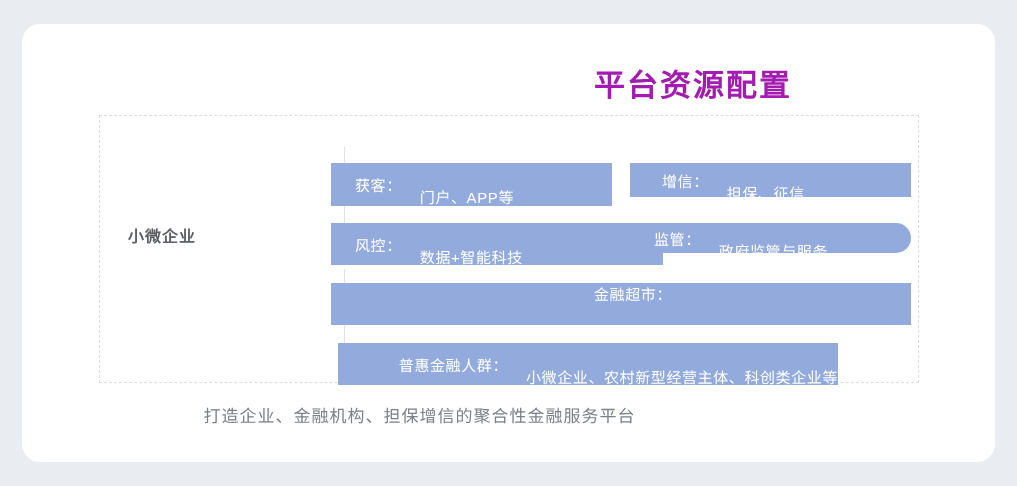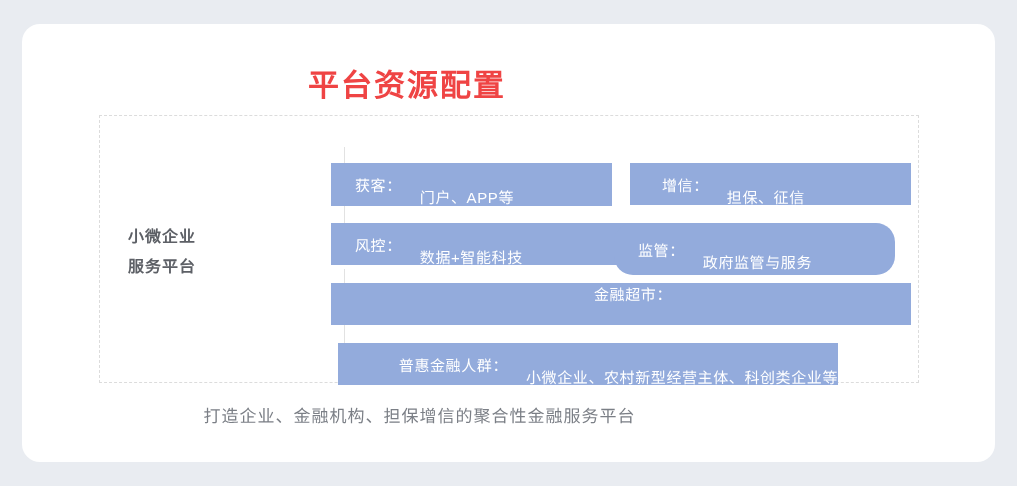--- a/index.html
+++ b/index.html
@@ -24,24 +24,24 @@
     background: #ffffff;
     border-radius: 18px;
     box-sizing: border-box;
   }
 
   .slide-title {
     position: absolute;
     left: 0;
     top: 42px;
     width: 770px;
-    text-align: center;
+    text-align: right;
     font-size: 31px;
     font-weight: bold;
-    color: #ef4444;
+    color: #a21caf;
     letter-spacing: 2px;
     line-height: 40px;
   }
 
   .diagram-frame {
     position: absolute;
     left: 77px;
     top: 91px;
     width: 820px;
     height: 268px;
@@ -95,23 +95,23 @@
     color: #ffffff;
     font-size: 15px;
     letter-spacing: 0.6px;
     padding-left: 24px;
     white-space: nowrap;
   }
   .res-box .bx-key { font-weight: normal; }
   .res-box .bx-val { margin-left: 18px; margin-top: 24px; }
 
   .res-box.r1c1 { left: 231px; top: 47px;  width: 281px; height: 43px; }
-  .res-box.r1c2 { left: 530px; top: 47px;  width: 281px; height: 42px; padding-left: 32px; }
+  .res-box.r1c2 { left: 530px; top: 47px;  width: 281px; height: 34px; padding-left: 32px; }
   .res-box.r2c1 { left: 231px; top: 107px; width: 332px; height: 42px; }
-  .res-box.r2c2 { left: 514px; top: 107px; width: 281px; height: 52px; border-radius: 19px; }
+  .res-box.r2c2 { left: 530px; top: 107px; width: 281px; height: 30px; border-radius: 19px; }
   .res-box.r3   { left: 231px; top: 167px; width: 580px; height: 42px; flex-direction: column; }
   .res-box.r4   { left: 238px; top: 227px; width: 500px; height: 42px; justify-content: flex-end; }
 
   .slide-footer {
     position: absolute;
     left: 0;
     top: 378px;
     width: 795px;
     text-align: center;
     font-size: 17px;
@@ -169,18 +169,17 @@
       <div class="res-box r4">
         <span class="bx-key">普惠金融人群：</span>
         <span class="bx-val">小微企业、农村新型经营主体、科创类企业等</span>
       </div>
 
     </div>
   </div>
 
   <div class="source-label">
     <div>小微企业</div>
-    <div>服务平台</div>
   </div>
 
   <div class="slide-footer">打造企业、金融机构、担保增信的聚合性金融服务平台</div>
 
 </div>
 
 </body></html>

